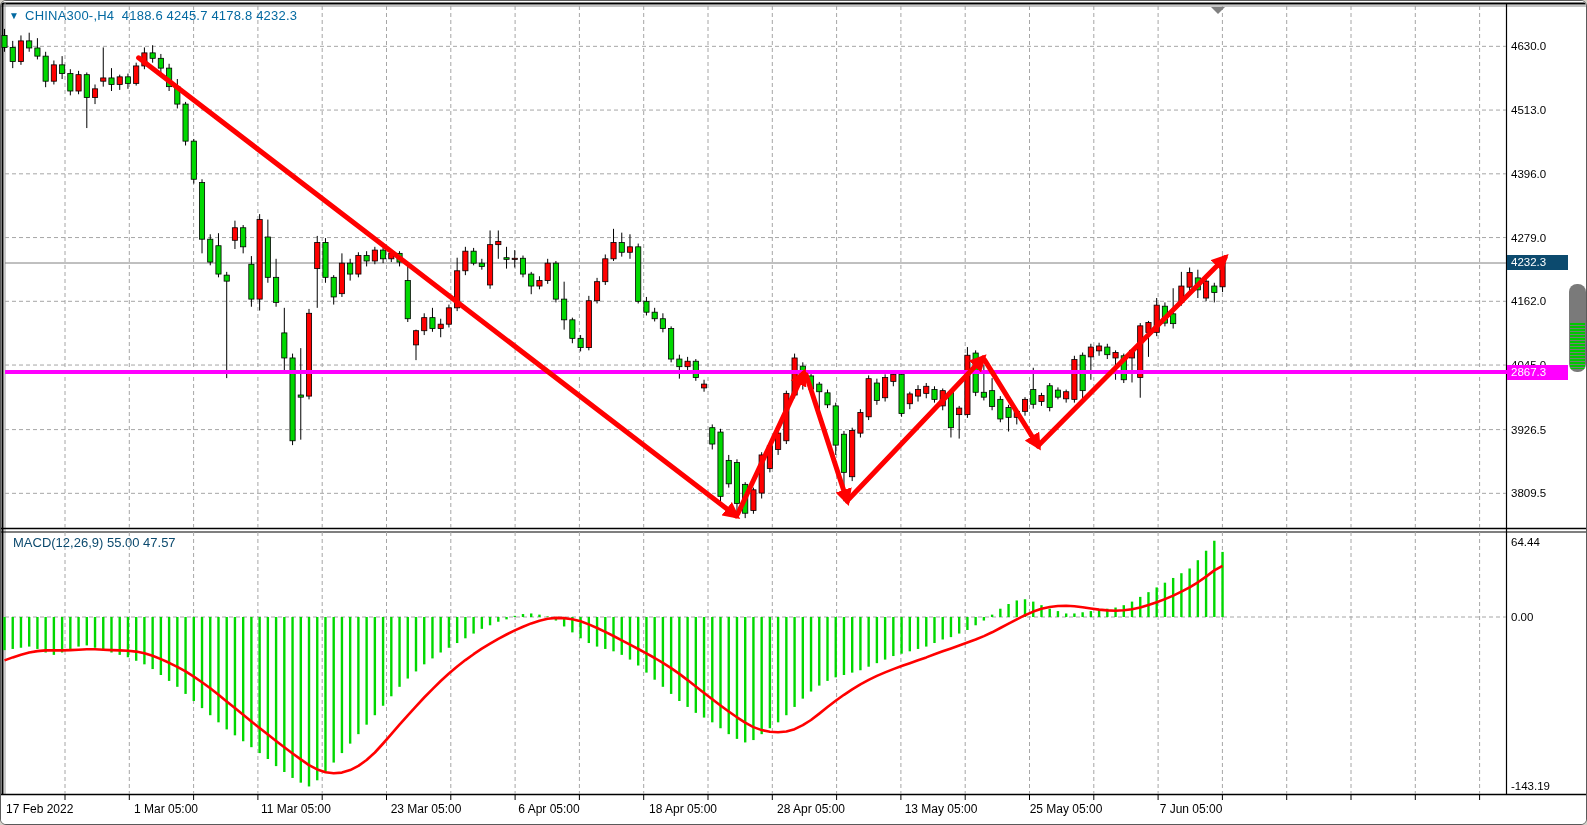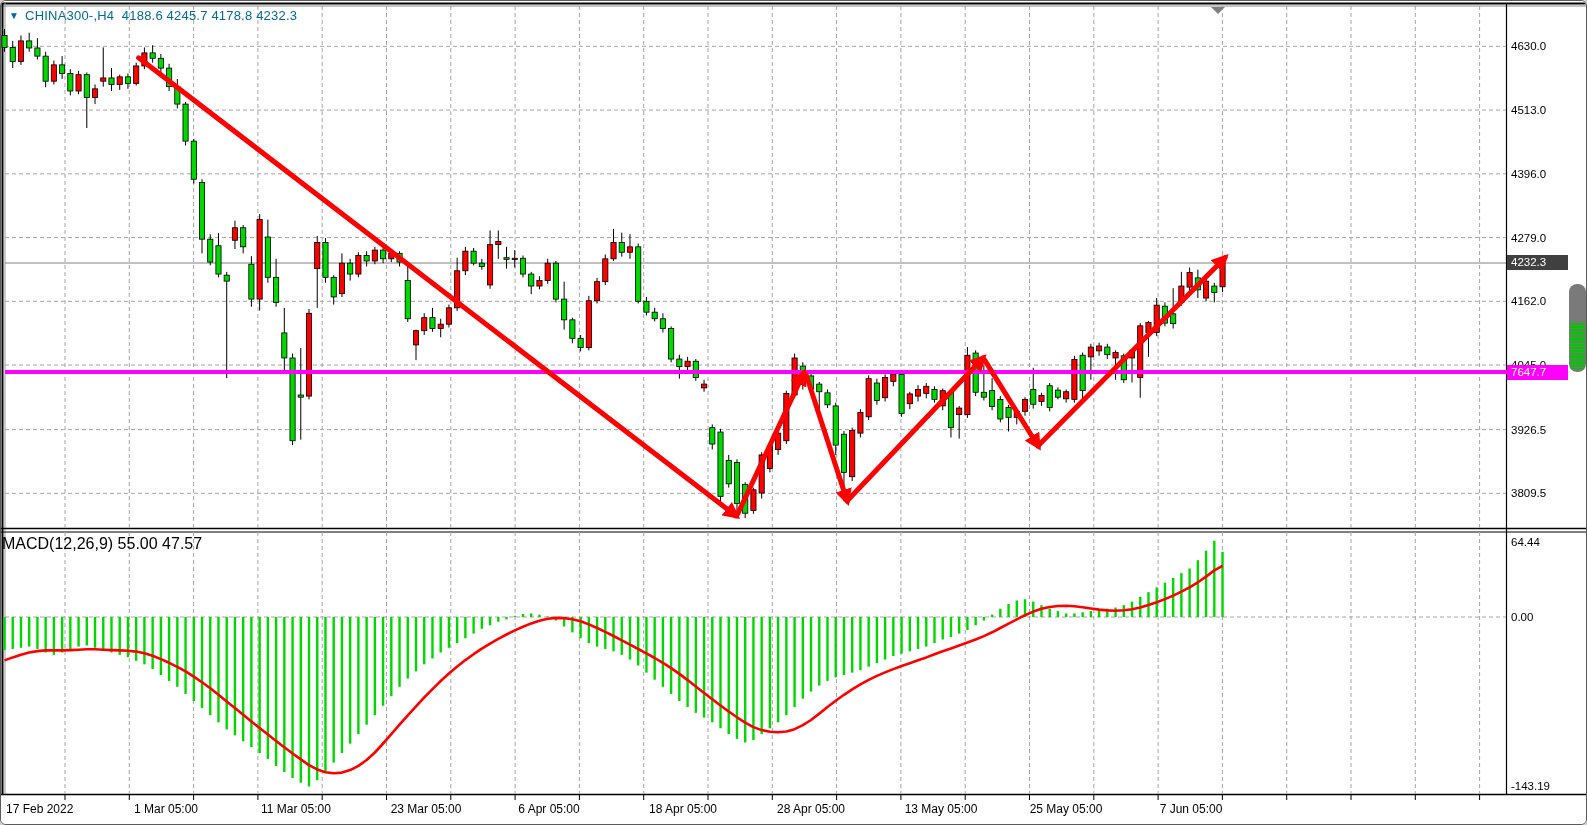--- a/index.html
+++ b/index.html
@@ -2,24 +2,24 @@
 <html><head>
 <meta charset="utf-8">
 <style>
   html,body{margin:0;padding:0;background:#d4d0c8;font-family:"Liberation Sans",sans-serif;}
   .window{position:relative;width:1587px;height:825px;background:#ffffff;border-radius:6px;
           border:1px solid #5a5a5a;overflow:hidden;box-sizing:border-box;}
   #chart-svg{position:absolute;left:0;top:0;}
   .title-row{position:absolute;left:8px;top:7px;font-size:13px;color:#0369a1;white-space:pre;
              letter-spacing:0.2px;z-index:5;}
   .title-row .tri{display:inline-block;font-size:10px;vertical-align:1px;margin-right:6px;}
-  .macd-label{position:absolute;left:1px;top:534px;font-size:16px;color:#000000;z-index:5;}
+  .macd-label{position:absolute;left:12px;top:534px;font-size:13px;color:#0c4a6e;z-index:5;}
   .price-tag{position:absolute;left:1506px;width:57px;height:15px;line-height:15px;
              font-size:11.5px;color:#fff;padding-left:4px;z-index:6;}
-  #cur-price-tag{background:#404040;top:254px;}
+  #cur-price-tag{background:#0c4a6e;top:254px;}
   #hline-tag{background:#ff00ff;top:364px;}
   .scrollbar{position:absolute;left:1568px;top:283px;width:17px;height:88px;background:#7a7a7a;
              border-radius:8px;z-index:7;overflow:hidden;}
   .scrollbar .stripes{position:absolute;left:1px;right:1px;top:39px;height:46px;
      background:repeating-linear-gradient(180deg,#00c800 0px,#00c800 2px,#7a7a7a 2px,#7a7a7a 3px);}
 </style>
 </head>
 <body>
 
 <div class="window">
@@ -611,19 +611,19 @@
         <text x="1065" y="812" text-anchor="middle">25 May 05:00</text>
         <text x="1190" y="812" text-anchor="middle">7 Jun 05:00</text>
       </g>
     </svg>
 
   <div class="title-row"><span class="tri">▼</span><span>CHINA300-,H4</span><span> &nbsp;</span><span>4188.6 4245.7 4178.8 4232.3</span></div>
 
   <div class="macd-label">MACD(12,26,9) 55.00 47.57</div>
 
   <div class="price-tag" id="cur-price-tag">4232.3</div>
-  <div class="price-tag" id="hline-tag">7647.7</div>
+  <div class="price-tag" id="hline-tag">2867.3</div>
 
   <div class="scrollbar">
     <div class="stripes"></div>
   </div>
 
 </div>
 
 </body></html>

